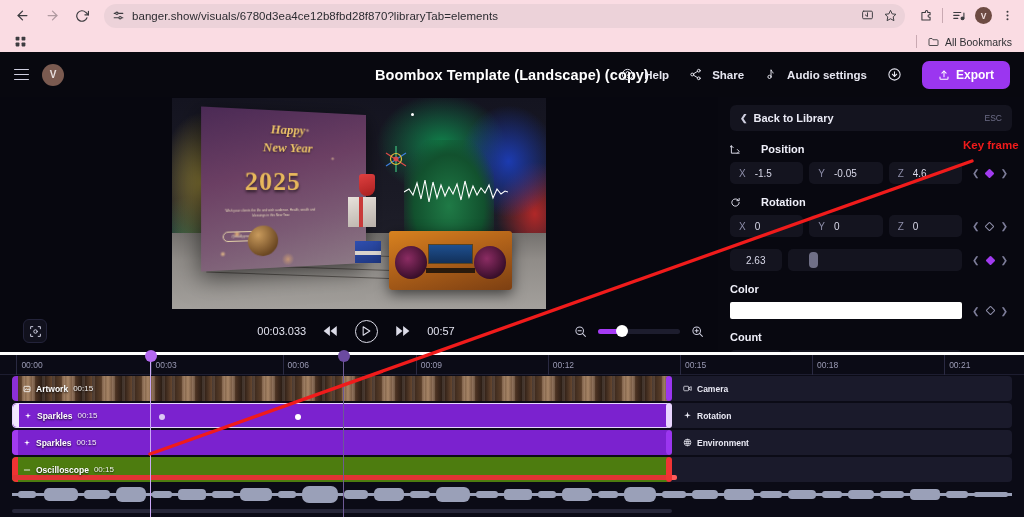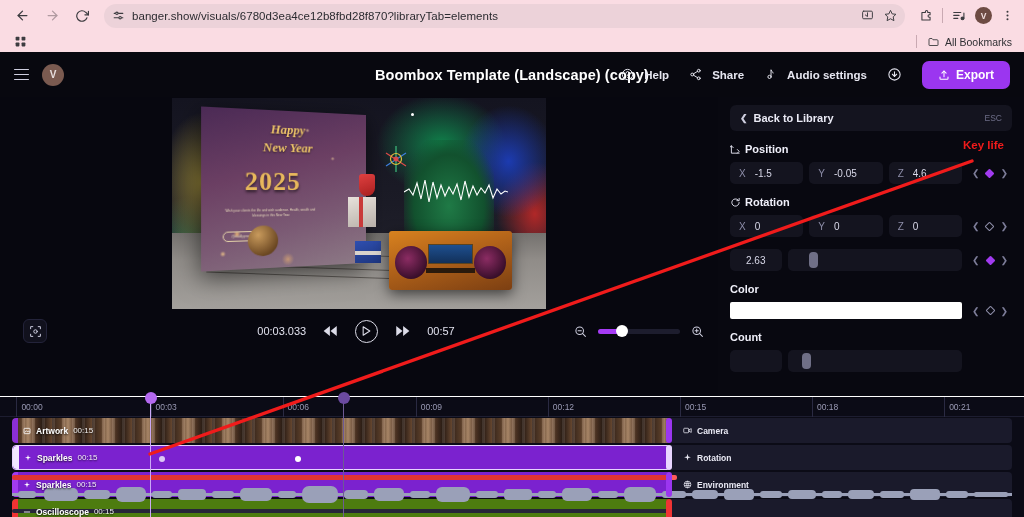--- a/index.html
+++ b/index.html
@@ -322,23 +322,23 @@
   }
   .zoom-fill { position:absolute; left:0; top:0; height:100%; width:26%; background:#a63bf5; border-radius:3px;}
   .zoom-knob {
     position:absolute; left:22%; top:50%; transform:translate(0,-50%);
     width:12px;height:12px;border-radius:50%;background:#fff;
   }
 
   
   .timeline {
     position:absolute; left:0; right:0; bottom:0;
-    height: 121px;
+    height: 165px;
     background:#0b0b16;
-    border-top:1px solid #ffffff;
+    border-top:3px solid #ffffff;
   }
   .ruler {
     height:20px;
     position:relative;
     border-bottom:1px solid #1d1d30;
     background:#13132100;
   }
   .ruler-mark {
     position:absolute; top:0; height:20px;
     border-left:1px solid #2a2a42;
@@ -437,21 +437,21 @@
   }
   .back-bar {
     height:26px; background:#14141f; border-radius:6px;
     display:flex; align-items:center; padding:0 10px;
     font-size:11px; font-weight:bold; color:#eaeaf5;
     cursor:pointer;
   }
   .back-bar .esc { margin-left:auto; font-size:8.5px; color:#6e6e88; font-weight:normal;}
   .prop-group { margin-top: 12px; }
   .prop-title {
-    display:flex; align-items:center; gap:4px;
+    display:flex; align-items:center; gap:20px;
     font-size:11px; font-weight:bold; color:#f0f0fa;
     margin-bottom:7px;
   }
   .prop-row { display:flex; align-items:center; gap:6px; }
   .field {
     flex:1; height:22px;
     background:#14141f; border-radius:5px;
     display:flex; align-items:center; gap:9px;
     padding: 0 9px;
     font-size:10px; color:#d8d8e8;
@@ -1030,16 +1030,16 @@
         <span class="head"></span>
       </div>
       <div class="playhead secondary" style="left:343px;">
         <span class="head"></span>
       </div>
     </div>
 
     <svg class="anno-svg" width="1024" height="420" viewBox="0 0 1024 420">
       <line x1="150" y1="357" x2="972" y2="64" stroke="#f01b1b" stroke-width="3.4" stroke-linecap="round"></line>
     </svg>
-    <div class="anno-label" style="left:963px; top:42px;">Key life</div>
+    <div class="anno-label" style="left:963px; top:42px;">Key frame</div>
 
   </div>
 </div>
 
 </body></html>

